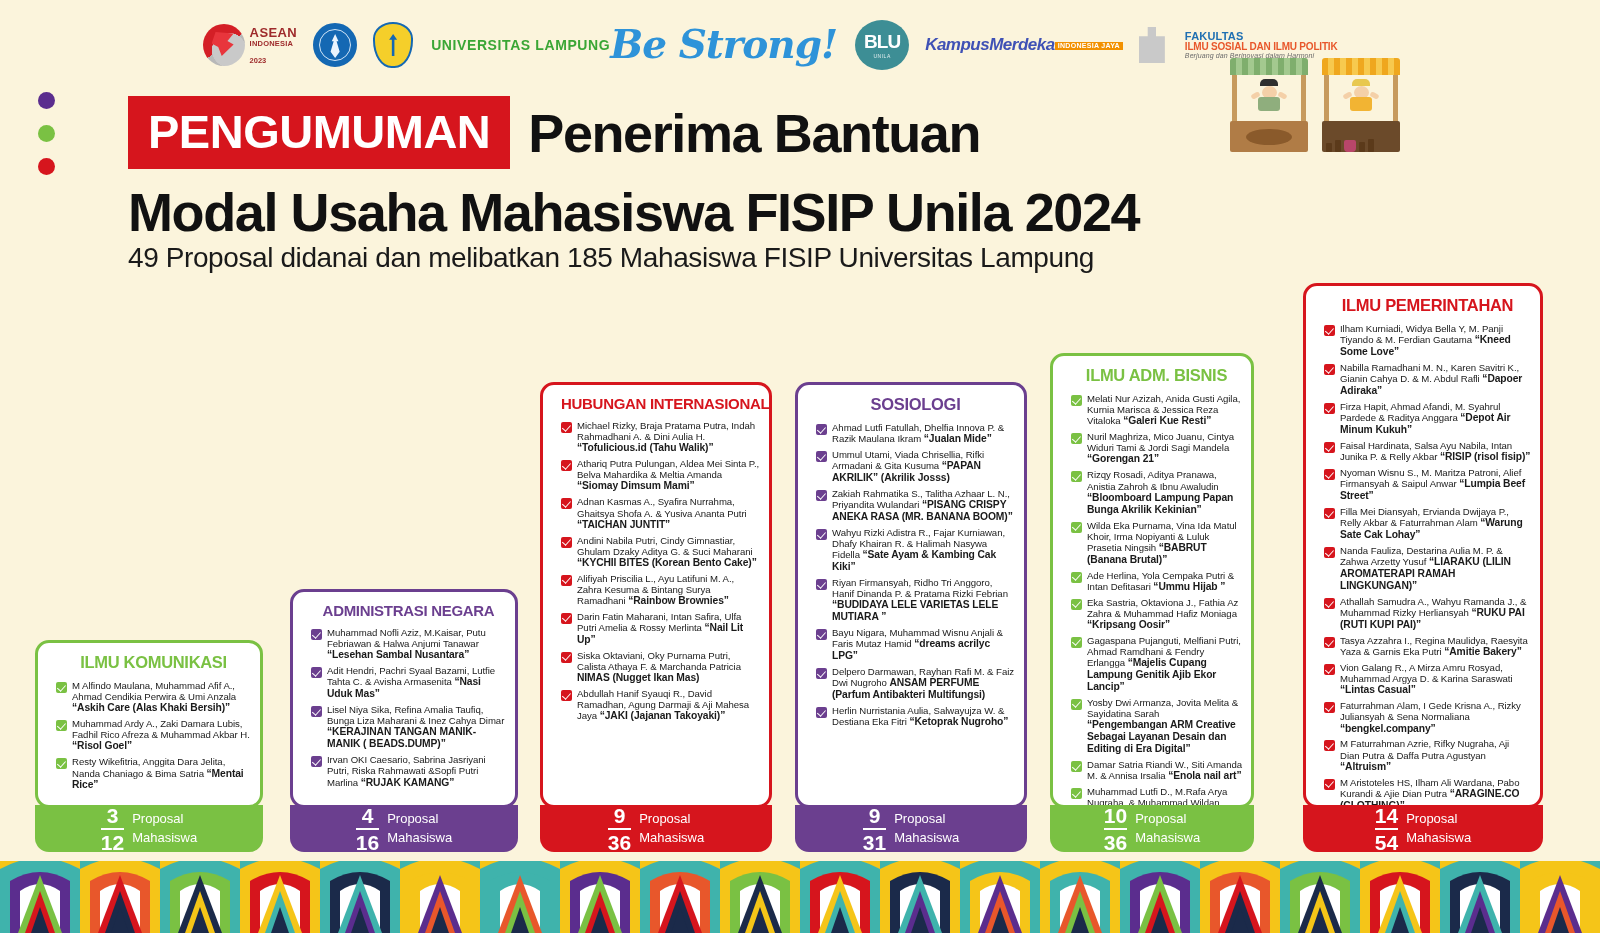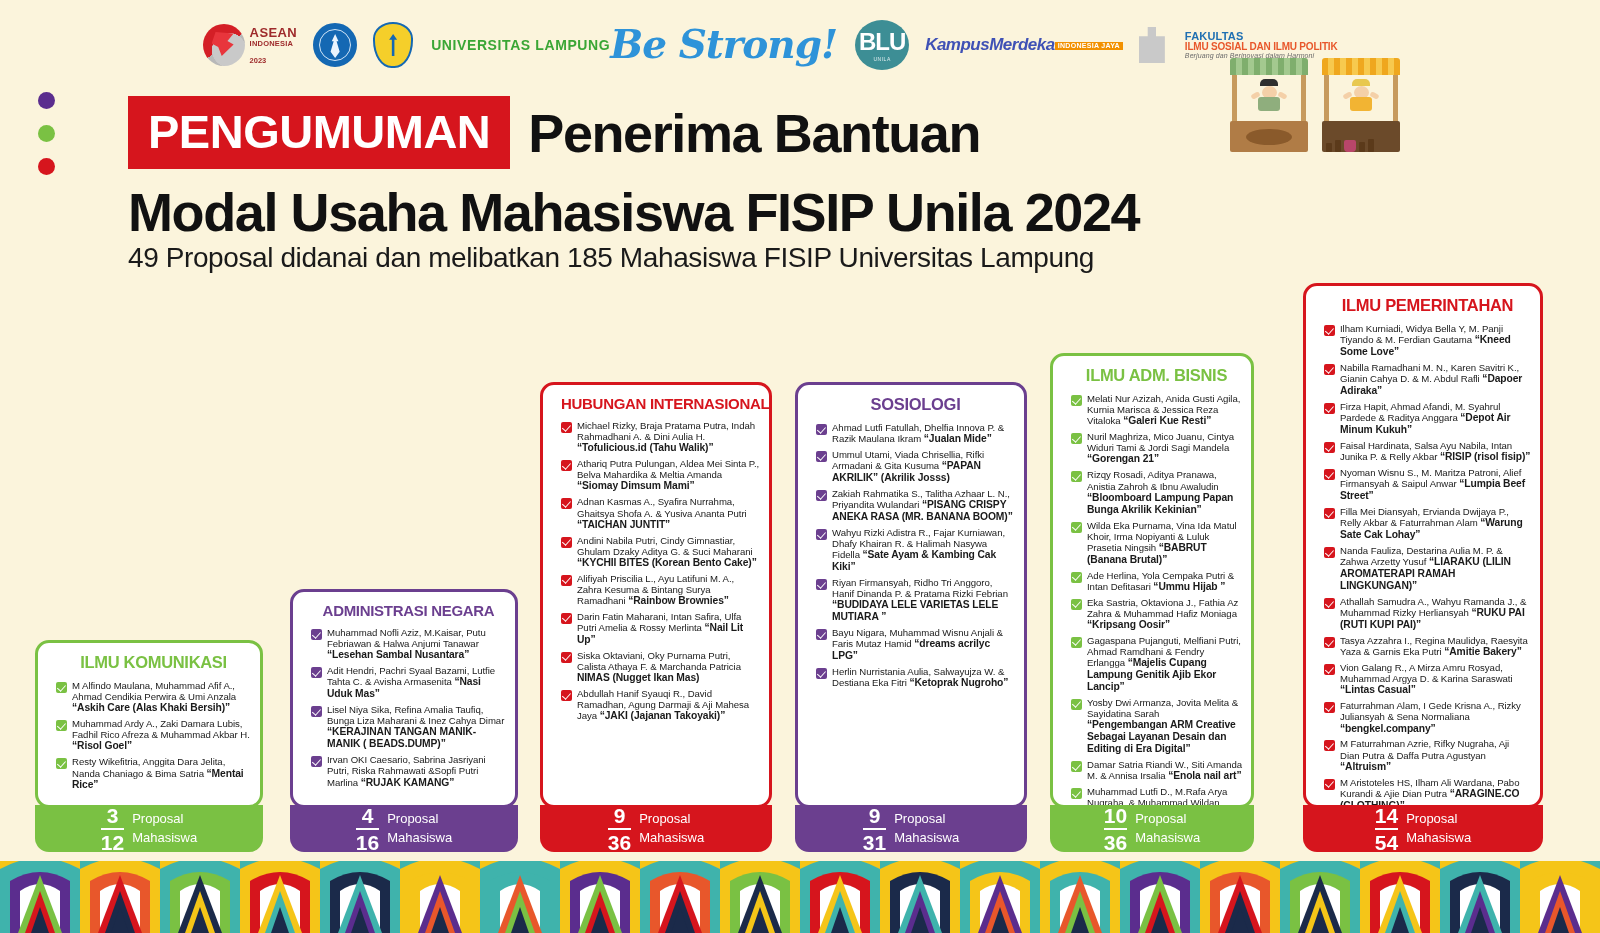--- a/index.html
+++ b/index.html
@@ -82,21 +82,21 @@
   .bestrong .bs {
     font-size: 39px; font-weight: bold; color: #2e93d9;
     font-style: italic; letter-spacing: -1px;
     font-family: "DejaVu Serif", serif;
   }
   .blu {
     width: 54px; height: 50px; border-radius: 50%;
     background: #3d8e95; color: #fff; flex: none;
     display: flex; flex-direction: column; align-items: center; justify-content: center;
   }
-  .blu .b1 { font-size: 24px; font-weight: bold; letter-spacing: -1px; }
+  .blu .b1 { font-size: 19px; font-weight: bold; letter-spacing: -1px; }
   .blu .b2 { font-size: 5px; letter-spacing: .5px; opacity: .85; }
   .km { line-height: .95; text-align: left; }
   .km .k1 { font-size: 17px; font-weight: bold; color: #3f51b5; font-style: italic; letter-spacing: -.5px;}
   .km .k2 { font-size: 17px; font-weight: bold; color: #3f51b5; font-style: italic; letter-spacing: -.5px;}
   .km .k3 {
     font-size: 7px; font-weight: bold; color: #fff; background: #f29100;
     padding: 1px 3px; display: inline-block; margin-top: 2px; letter-spacing: .3px;
   }
   .fisip { display: flex; align-items: center; gap: 20px; }
   .fisip-mark {
@@ -469,20 +469,24 @@
             <div class="entry">
               <span class="tick" style="background: rgb(107, 63, 143);"></span>
               <div class="entry-text"><span>Riyan Firmansyah, Ridho Tri Anggoro, Hanif Dinanda P. &amp; Pratama Rizki Febrian </span><b>“BUDIDAYA LELE VARIETAS LELE MUTIARA ”</b></div>
             </div>
             <div class="entry">
               <span class="tick" style="background: rgb(107, 63, 143);"></span>
               <div class="entry-text"><span>Bayu Nigara, Muhammad Wisnu Anjali &amp; Faris Mutaz Hamid </span><b>“dreams acrilyc LPG”</b></div>
             </div>
             <div class="entry">
               <span class="tick" style="background: rgb(107, 63, 143);"></span>
+              <div class="entry-text"><span>Delpero Darmawan, Rayhan Rafi M. &amp; Faiz Dwi Nugroho </span><b>ANSAM PERFUME (Parfum Antibakteri Multifungsi)</b></div>
+            </div>
+            <div class="entry">
+              <span class="tick" style="background: rgb(107, 63, 143);"></span>
               <div class="entry-text"><span>Herlin Nurristania Aulia, Salwayujza W. &amp; Destiana Eka Fitri </span><b>“Ketoprak Nugroho”</b></div>
             </div>
           </div>
         </div>
         <div class="card-footer" style="background: rgb(107, 63, 143);">
           <div class="frac">
             <span class="num">9</span>
             <div class="bar"></div>
             <span class="den">31</span>
           </div>

